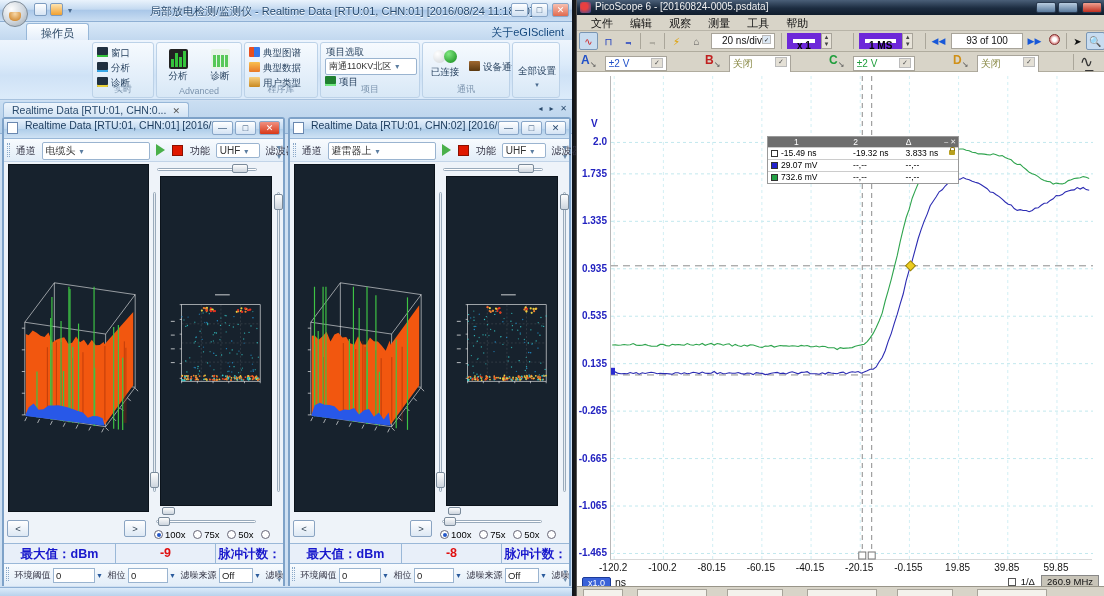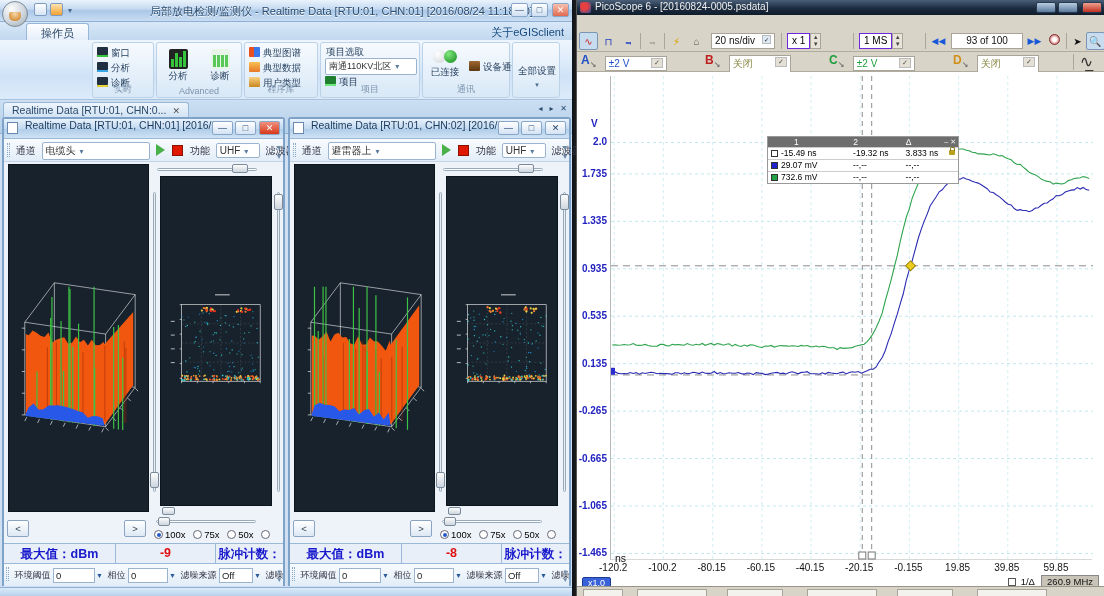--- a/index.html
+++ b/index.html
@@ -128,43 +128,43 @@
   #scope-menu { position:absolute; left:0; top:15px; width:100%; height:16px; background:#d8d4c8;
       border-bottom:1px solid #b8b4a8; font-size:11px; color:#111; }
   #scope-menu span { margin-left:14px; display:inline-block; padding-top:1px; }
   #scope-toolbar { position:absolute; left:0; top:31px; width:100%; height:21px; background:#d8d4c8;
       border-bottom:1px solid #b0ac9e; font-size:10px; }
   .tb-btn { position:absolute; top:1px; width:19px; height:18px; border:1px solid transparent;
       border-radius:2px; text-align:center; line-height:17px; }
   .tb-btn.active { border-color:#7a96b4; background:#c8dcf0; }
   .tb-sep { position:absolute; top:2px; width:1px; height:16px; background:#aaa69a; }
   .tb-field { position:absolute; top:2px; height:16px; background:#fff; border:1px solid #a8a49a;
-      font-size:10px; padding:1px 3px; color:#111; white-space:nowrap; }
+      font-size:10px; padding:1px 3px; color:#111; white-space:nowrap;text-align:right; }
   .spin { position:absolute; top:2px; height:16px; }
-  .spin .sv { display:inline-block; height:16px; background:#fff; border:1px solid #6d28d9; padding:1px 4px; }
+  .spin .sv { display:inline-block; height:16px; background:#fff; border:6px solid #6d28d9; padding:1px 4px;font-weight:bold; }
   .spin .ud { display:inline-block; width:11px; height:16px; border:1px solid #a8a49a; background:#e8e4da;
       font-size:6px; line-height:7px; text-align:center; vertical-align:top; color:#444; }
   #scope-channels { position:absolute; left:0; top:52px; width:100%; height:20px; background:#d8d4c8;
       border-bottom:1px solid #b0ac9e; }
   .ch-group { position:absolute; top:1px; height:18px; }
   .ch-letter { font-weight:bold; font-size:12px; vertical-align:top; }
   .ch-combo { display:inline-block; background:#fff; border:1px solid #a8a49a; font-size:10px;
       padding:1px 3px; margin-left:4px; min-width:62px; }
   .ch-combo .ar { float:right; font-size:7px; color:#555; border:1px solid #bbb; background:#e4e0d6;
       padding:0 2px; margin-left:5px; }
 
   #scope-graph { position:absolute; left:0; top:72px; width:528px; height:514px; background:#fff; }
   #plot { position:absolute; left:33px; top:4px; width:482px; height:484px;
       border-left:1px solid #b8b8b8; border-bottom:1px solid #d8d8d8; }
   .ytick { position:absolute; left:0; width:30px; text-align:right; font-size:10px; color:#2222c0;font-weight:bold; }
   .xtick { position:absolute; width:44px; text-align:center; font-size:10px; color:#111; }
   #y-unit { position:absolute; left:14px; top:46px; font-size:10px; color:#2222c0; font-weight:bold; }
   #x-badge { position:absolute; left:5px; top:505px; background:#3a62d8; color:#fff; font-size:9px;
       padding:0 5px; border-radius:2px; border:1px solid #1a3a9a; }
-  #x-unit { position:absolute; left:38px; top:480px; font-size:10.5px; color:#111; }
+  #x-unit { position:absolute; left:38px; top:504px; font-size:10.5px; color:#111; }
   #freq-box { position:absolute; right:6px; top:503px; font-size:9.5px; color:#111; }
   #freq-box .chk { display:inline-block; width:8px; height:8px; border:1px solid #555; background:#fff;
       vertical-align:-1px; margin-right:2px; }
   #freq-box .fv { display:inline-block; background:#c8c4b8; border:1px solid #888; padding:0 5px; margin-left:4px; }
 
   #ruler-legend { position:absolute; left:190px; top:64px; width:192px; border:1px solid #999;
       background:#fff; font-size:8.5px; z-index:10; }
   #rl-head { display:flex; background:#6e6e6e; color:#fff; height:10px; line-height:10px; }
   .rl-row { display:flex; border-top:1px solid #ccc; height:12px; line-height:11px; background:#fff; }
   .rl-c1 { width:86px; padding-left:2px; } .rl-c2 { width:53px; } .rl-c3 { width:53px; position:relative; }
@@ -1049,20 +1049,28 @@
 </div>
 
 <div id="scope">
   <div id="scope-title">
     <span class="sc-ico"></span>
     <span class="t">PicoScope 6 - [20160824-0005.psdata]</span>
     <span class="glass-btn" style="right:48px"></span>
     <span class="glass-btn" style="right:26px"></span>
     <span class="glass-btn red" style="right:2px"></span>
   </div>
+  <div id="scope-menu">
+    <span>文件</span>
+    <span>编辑</span>
+    <span>观察</span>
+    <span>测量</span>
+    <span>工具</span>
+    <span>帮助</span>
+  </div>
   <div id="scope-toolbar">
     <span class="tb-btn active" style="left:2px;color:#d02020">∿</span>
     <span class="tb-btn" style="left:22px;color:#2040c0">⊓</span>
     <span class="tb-btn" style="left:42px;color:#2040c0">⫬</span>
     <span class="tb-sep" style="left:63px"></span>
     <span class="tb-btn" style="left:66px;color:#a8a49a">⫬</span>
     <span class="tb-sep" style="left:87px"></span>
     <span class="tb-btn" style="left:90px;color:#e0a000">⚡</span>
     <span class="tb-btn" style="left:110px;color:#555">⌂</span>
     <span class="tb-field" style="left:134px;width:64px"><span>20 ns/div</span><span style="float:right;border:1px solid #bbb;background:#dce8f4;font-size:6px;padding:0 1px">✓</span></span>

